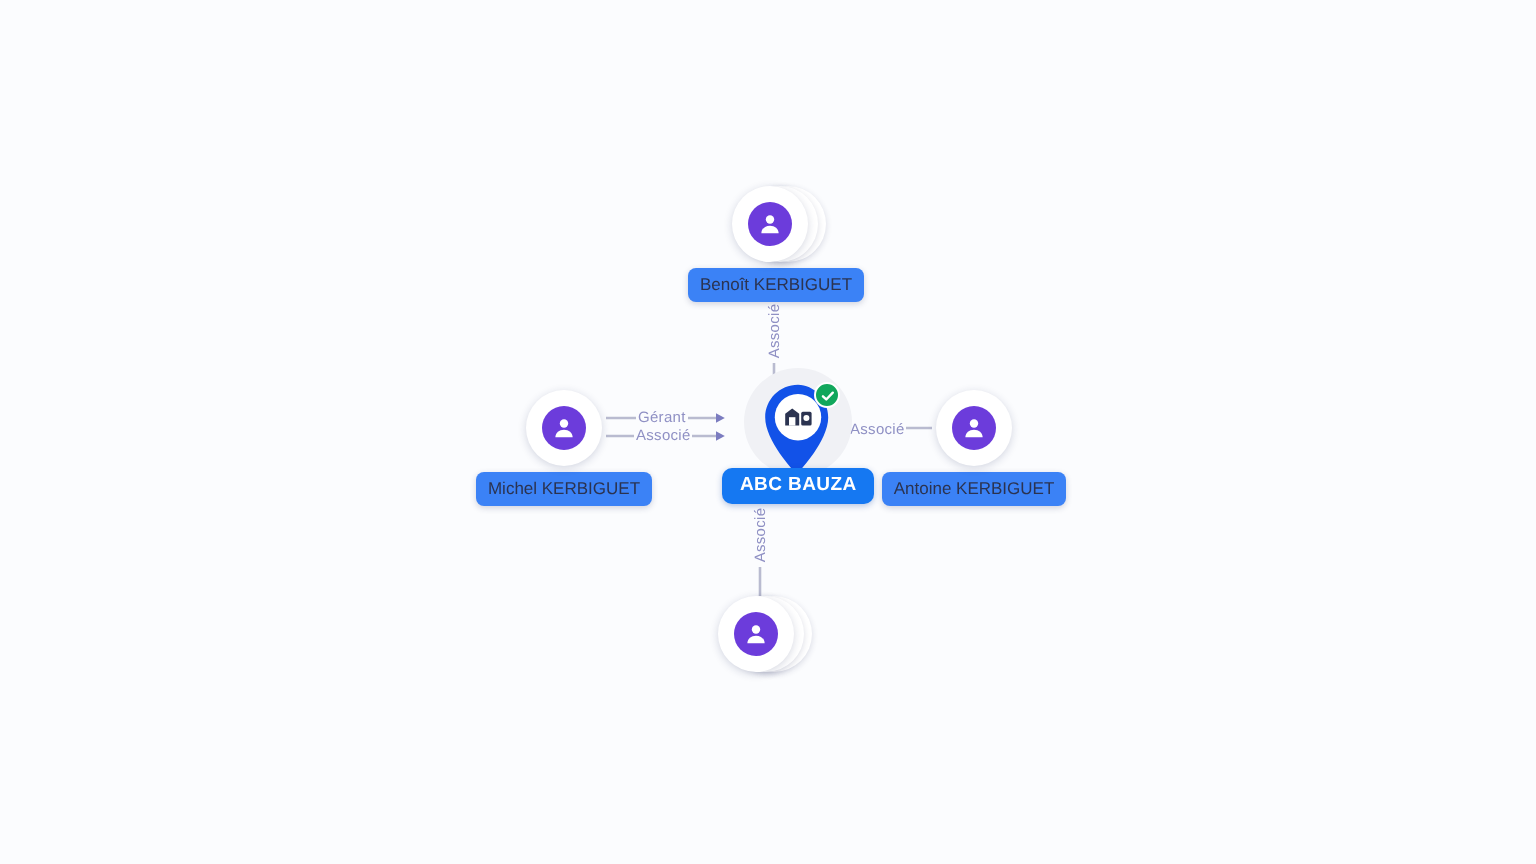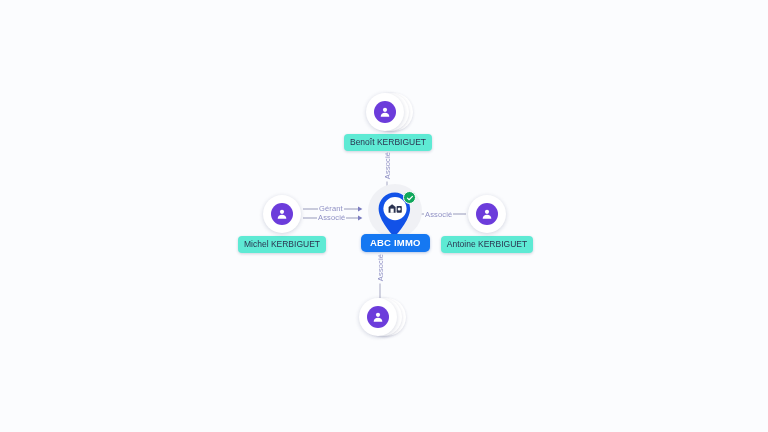--- a/index.html
+++ b/index.html
@@ -87,21 +87,21 @@
     border-radius: 50%;
     background: #6c3cdb;
     display: flex;
     align-items: center;
     justify-content: center;
   }
   .avatar-inner svg { display: block; }
 
   .node-chip {
     margin-top: 3px;
-    background: #5eead4;
+    background: #3b82f6;
     color: #2b3350;
     font-size: 8.5px;
     line-height: 11px;
     padding: 3px 6px 3px 6px;
     border-radius: 4px;
     box-shadow: 0 1px 3px rgba(30,40,90,0.20);
     white-space: nowrap;
     max-width: 104px;
     overflow: hidden;
     text-overflow: ellipsis;
@@ -270,16 +270,16 @@
           <rect x="17.5" y="18.6" width="3.2" height="4.2" fill="#ffffff"></rect>
         </g>
       </svg>
       <div class="pin-badge">
         <svg width="8" height="8" viewBox="0 0 12 12">
           <path d="M2.2 6.2 L4.7 8.6 L9.6 3.5" stroke="#ffffff" stroke-width="1.8" fill="none" stroke-linecap="round" stroke-linejoin="round"></path>
         </svg>
       </div>
     </div>
 
-    <div class="company-chip">ABC IMMO</div>
+    <div class="company-chip">ABC BAUZA</div>
   </div>
 
 </div>
 
 </body></html>

